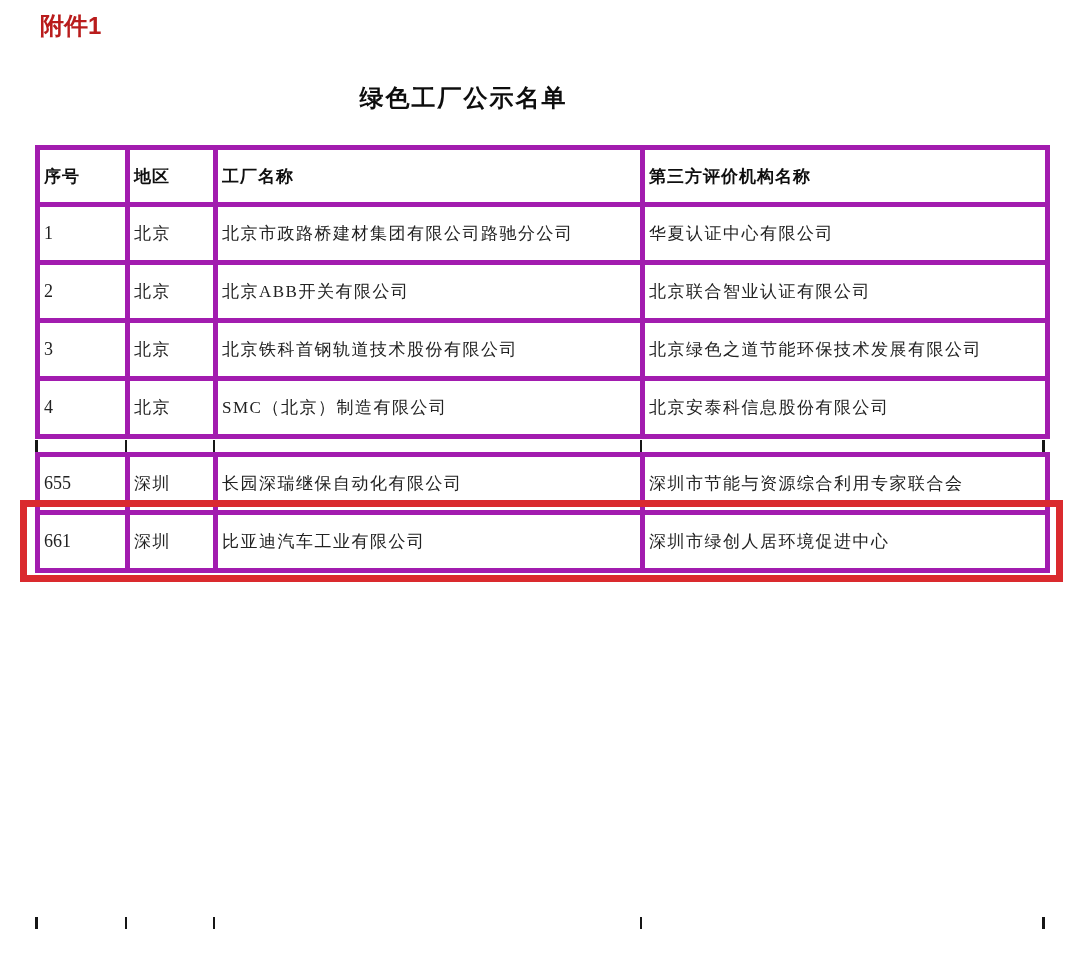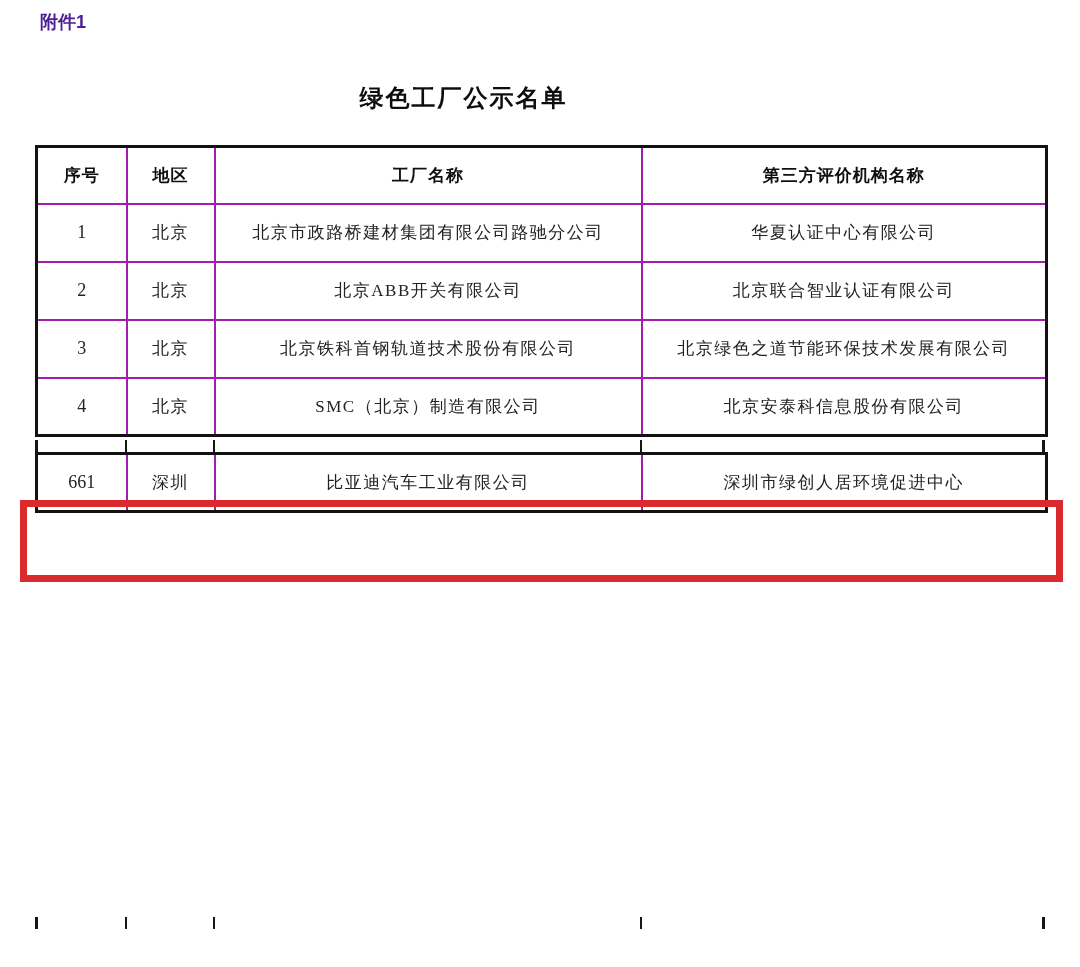--- a/index.html
+++ b/index.html
@@ -14,22 +14,22 @@
     overflow: hidden;
     font-family: "Liberation Serif", serif;
     color: #1c1c1c;
   }
   .attachment {
     position: absolute;
     left: 40px;
     top: 10px;
     font-family: "Liberation Sans", sans-serif;
     font-weight: bold;
-    font-size: 18px;
-    color: #4c1d95;
+    font-size: 24px;
+    color: #b91c1c;
   }
   .title {
     position: absolute;
     left: 0;
     top: 82px;
     width: 927px;
     margin: 0;
     text-align: center;
     font-family: "Liberation Sans", sans-serif;
     font-weight: bold;
@@ -45,22 +45,22 @@
     table-layout: fixed;
     background: #ffffff;
   }
   .tbl-top    { top: 145px; }
   .tbl-bottom { top: 452px; }
   .tbl col.w0 { width: 90px;  }
   .tbl col.w1 { width: 88px;  }
   .tbl col.w2 { width: 427px; }
   .tbl col.w3 { width: 405px; }
   .tbl th, .tbl td {
-    border: 2px solid #a21caf;
-    text-align: center;
+    border: 5px solid #a21caf;
+    text-align: left;
     vertical-align: middle;
     padding: 0 4px;
     overflow: hidden;
     white-space: nowrap;
   }
   .tbl { border: 3px solid #121212; }
   .tbl thead tr { height: 57px; }
   .tbl tbody tr { height: 58px; }
   .tbl th {
     font-family: "Liberation Serif", serif;
@@ -173,20 +173,26 @@
 
 <table class="tbl tbl-bottom">
   <colgroup>
       <col class="w0">
       <col class="w1">
       <col class="w2">
       <col class="w3">
     </colgroup>
   <tbody>
       <tr>
+        <td class="c0">655</td>
+        <td class="c1">深圳</td>
+        <td class="c2">长园深瑞继保自动化有限公司</td>
+        <td class="c3">深圳市节能与资源综合利用专家联合会</td>
+      </tr>
+      <tr>
         <td class="c0">661</td>
         <td class="c1">深圳</td>
         <td class="c2">比亚迪汽车工业有限公司</td>
         <td class="c3">深圳市绿创人居环境促进中心</td>
       </tr>
     </tbody>
 </table>
 
 <div class="stub stub-bottom">
     <i></i>

